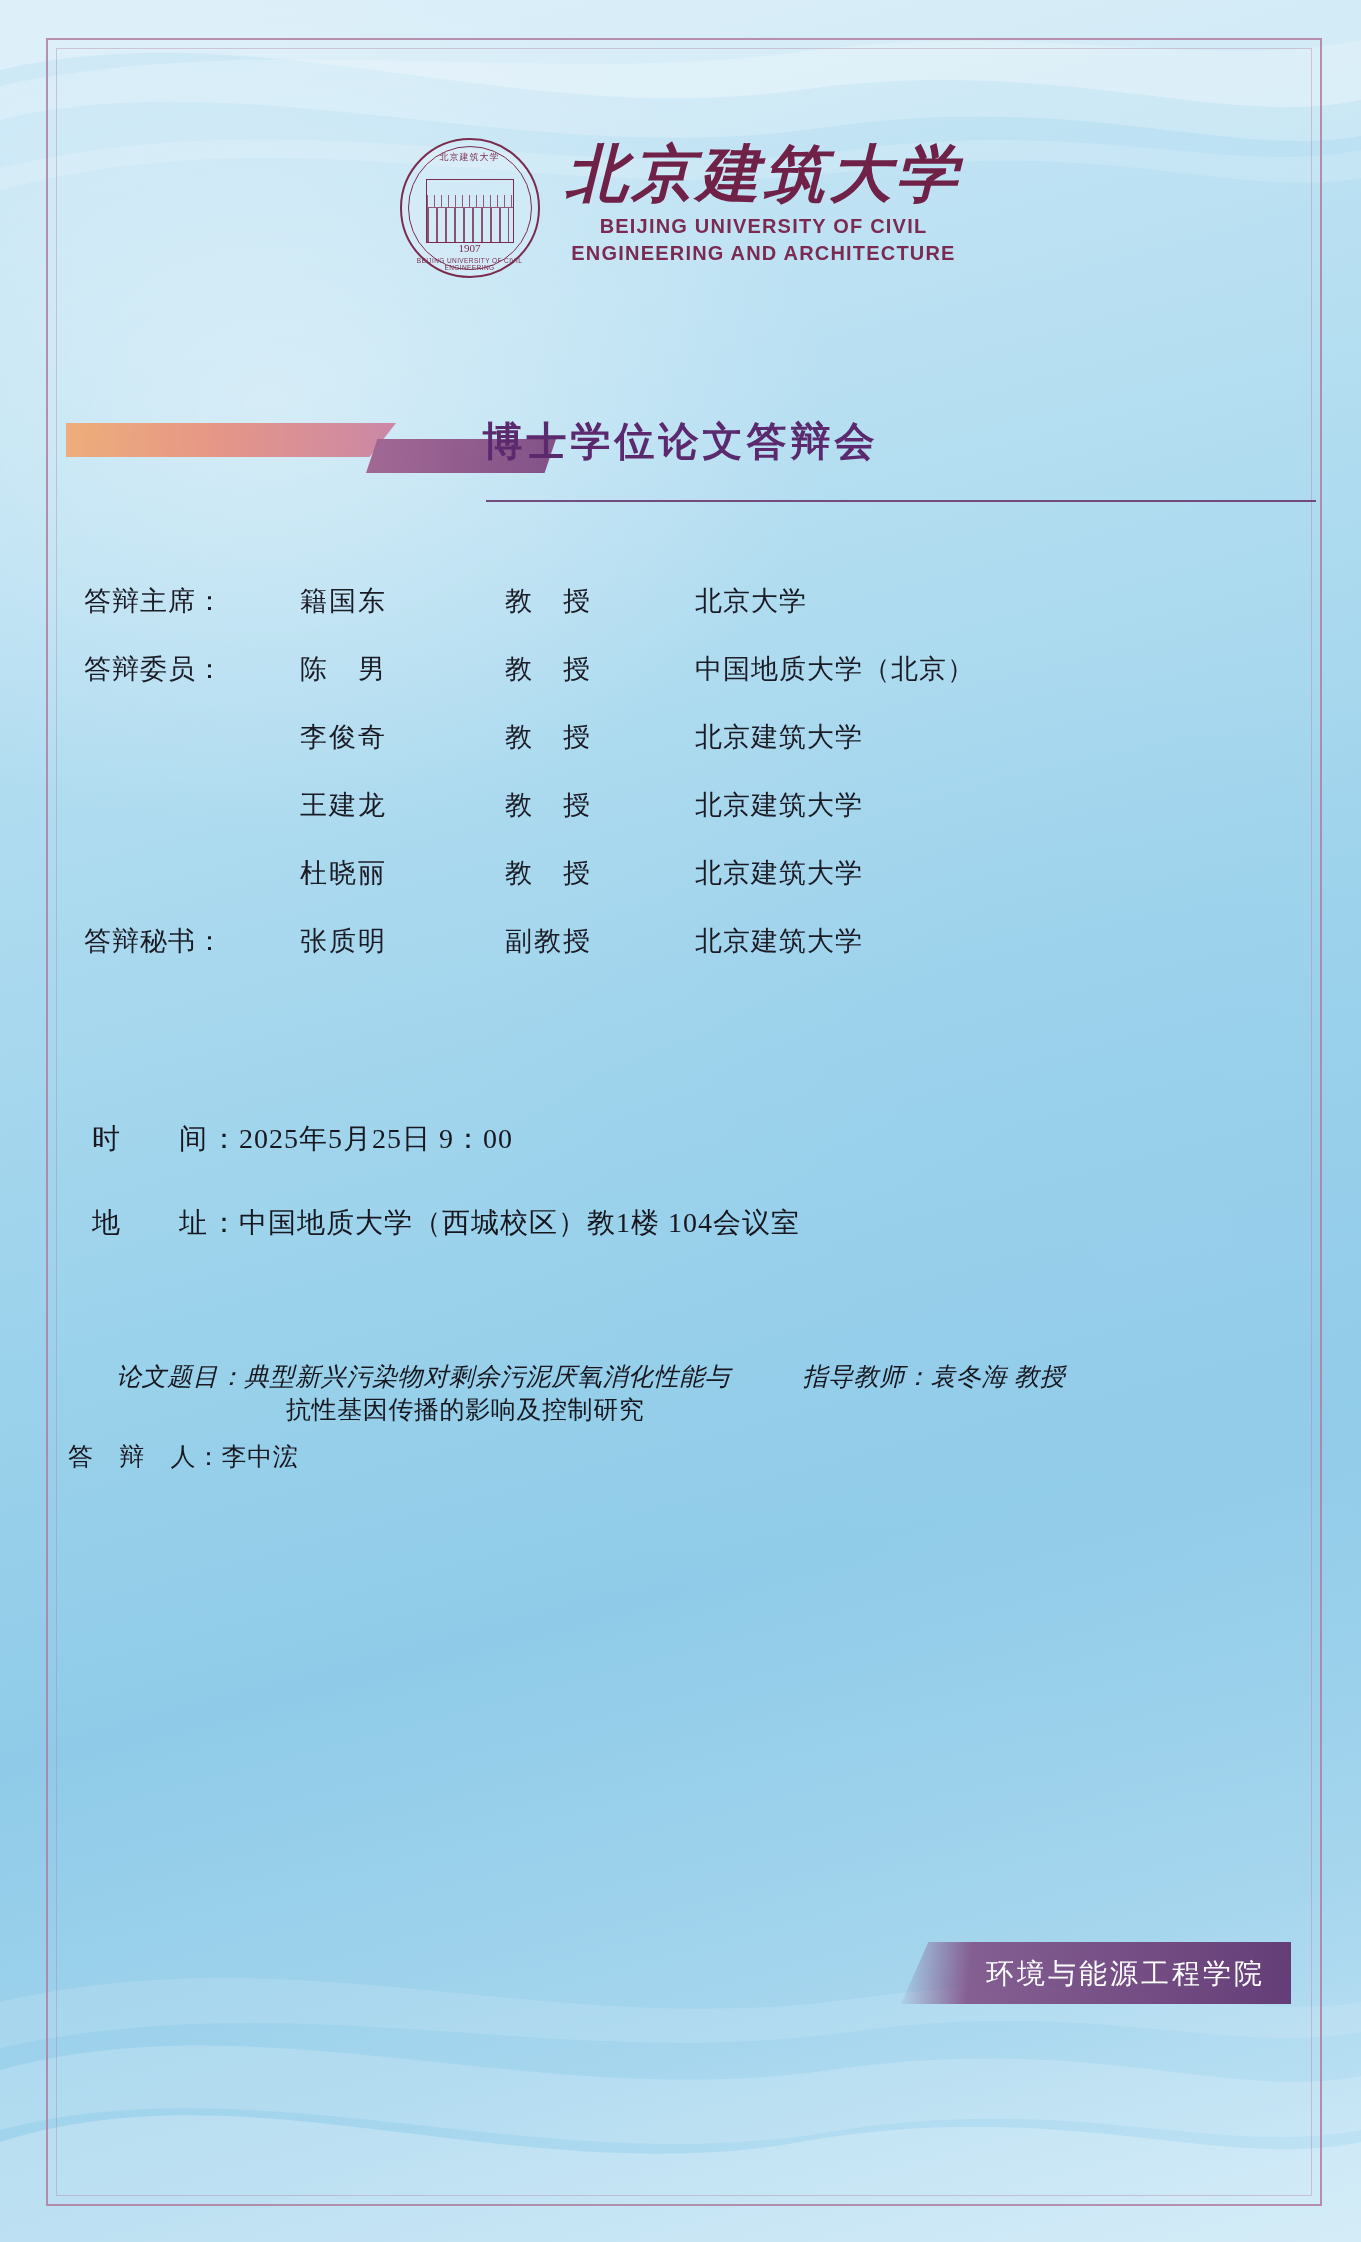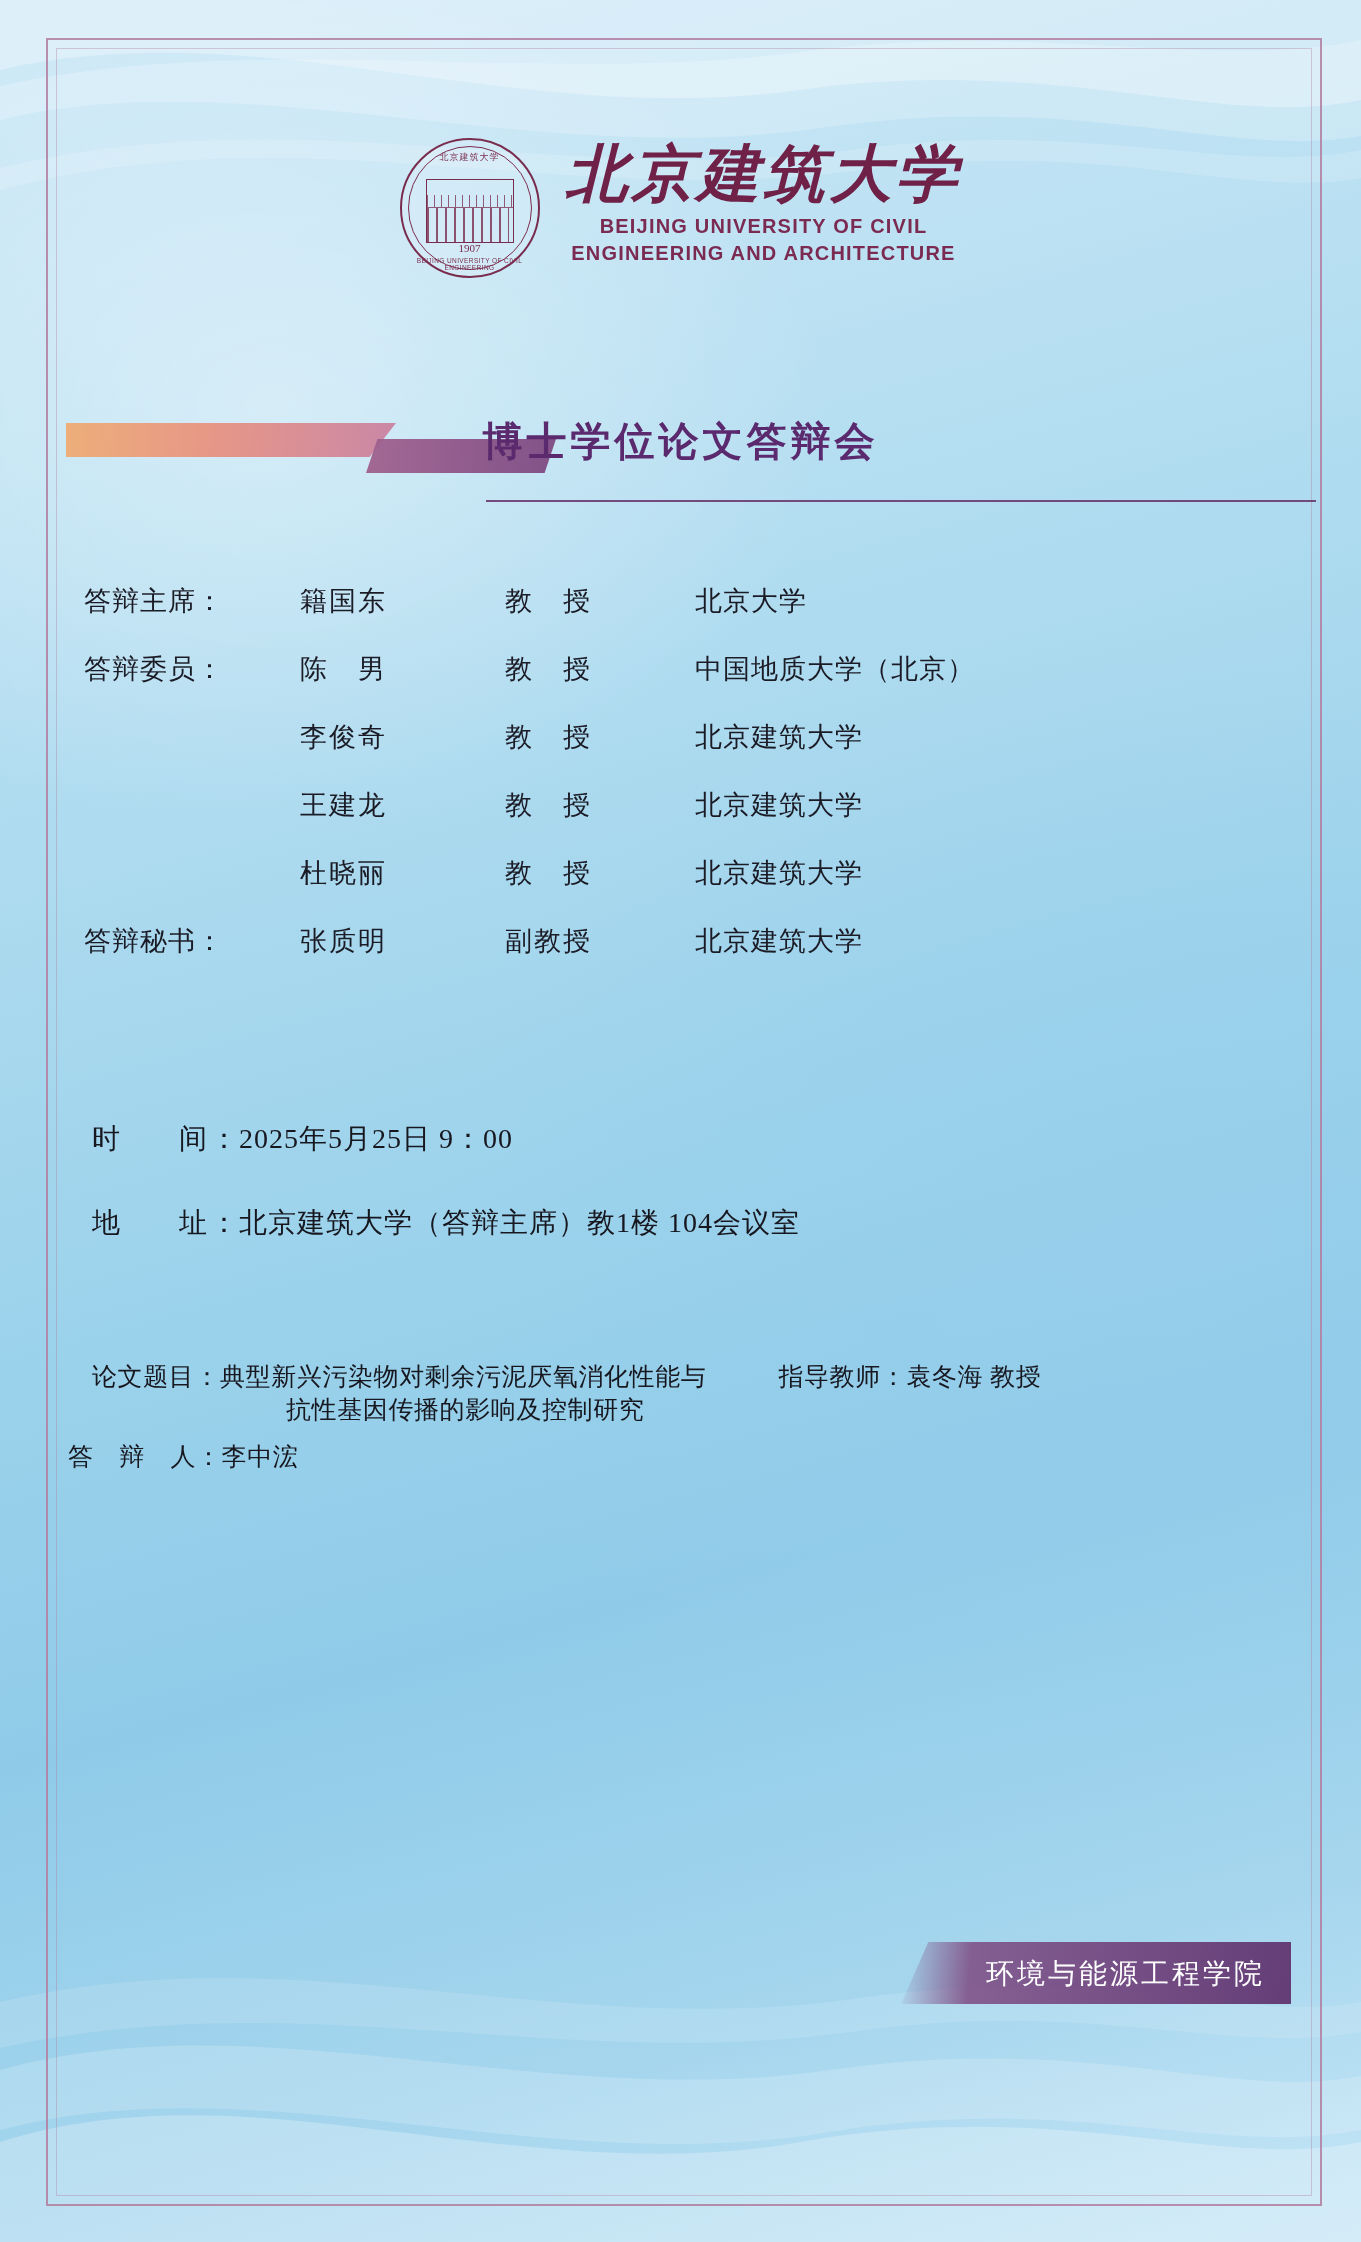--- a/index.html
+++ b/index.html
@@ -278,22 +278,23 @@
     top: 1360px;
     width: 100%;
     font-family: "Liberation Serif", serif;
     color: #17171f;
     font-size: 25px;
     letter-spacing: .6px;
   }
   .thesis-line1 {
     display: flex;
     align-items: flex-end;
-    padding-left: 92px;
-    white-space: nowrap;
+    padding-left: 116px;
+    white-space: nowrap;
+    font-style: italic;
   }
   .thesis-title-1 { }
   .advisor {
     margin-left: 72px;
     white-space: nowrap;
   }
   .thesis-line2 {
     padding-left: 286px;
     white-space: nowrap;
   }
@@ -419,21 +420,21 @@
     </div>
   </div>
 
   <div class="meta">
     <div class="meta-row">
       <span class="meta-label">时　　间</span>
       <span>：2025年5月25日  9：00</span>
     </div>
     <div class="meta-row">
       <span class="meta-label">地　　址</span>
-      <span>：北京建筑大学（答辩主席）教1楼  104会议室</span>
+      <span>：中国地质大学（西城校区）教1楼  104会议室</span>
     </div>
   </div>
 
   <div class="thesis">
     <div class="thesis-line1">
       <span>论文题目：</span>
       <span class="thesis-title-1">典型新兴污染物对剩余污泥厌氧消化性能与</span>
       <span class="advisor">
         <span>指导教师：</span><span>袁冬海  教授</span>
       </span>

